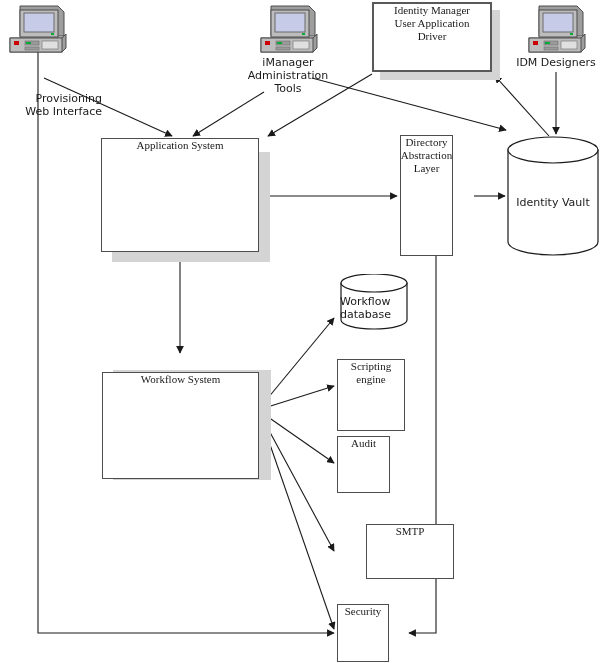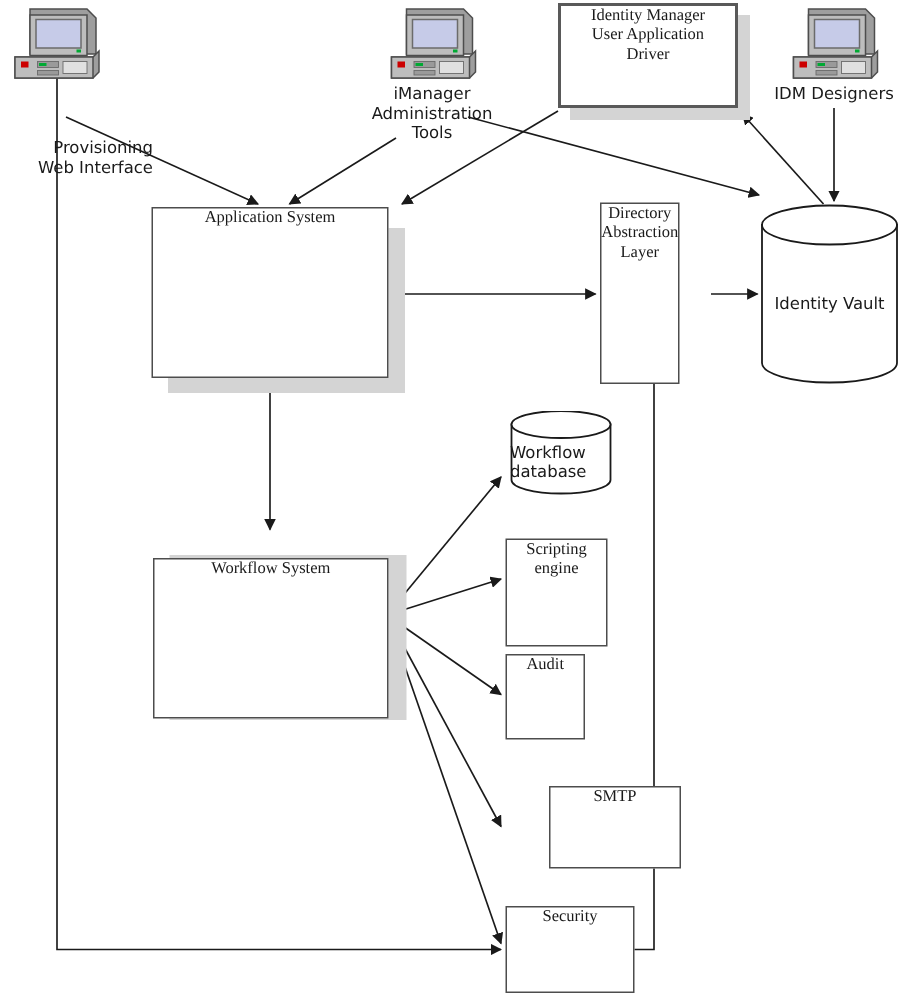--- a/index.html
+++ b/index.html
@@ -236,17 +236,17 @@
   </div>
 
   <div class="box" style="left:337px; top:436px; width:53px; height:57px;">
     <div class="node-label">Audit</div>
   </div>
 
   <div class="box" style="left:337px; top:524px; width:88px; height:55px;margin-left:29px;">
     <div class="node-label">SMTP</div>
   </div>
 
-  <div class="box" style="left:337px; top:604px; width:86px; height:58px;">
+  <div class="box" style="left:337px; top:604px; width:52px; height:58px;">
     <div class="node-label">Security</div>
   </div>
 
 </div>
 
 </body></html>

